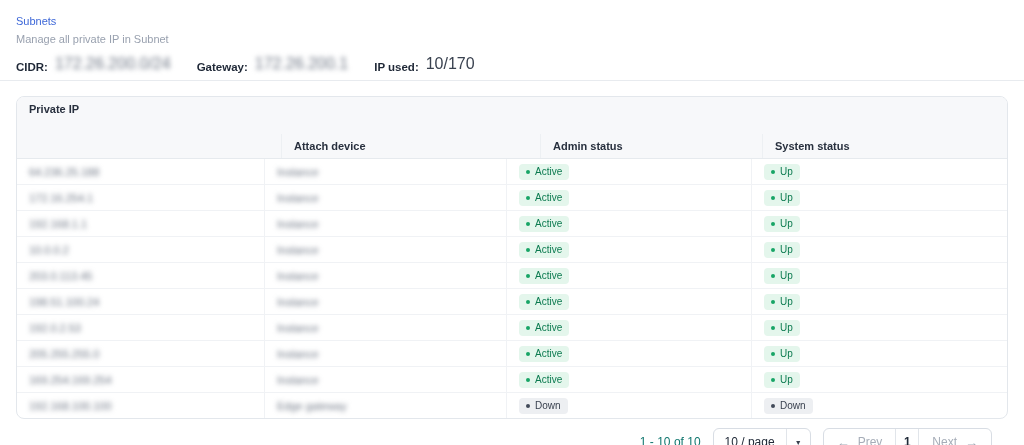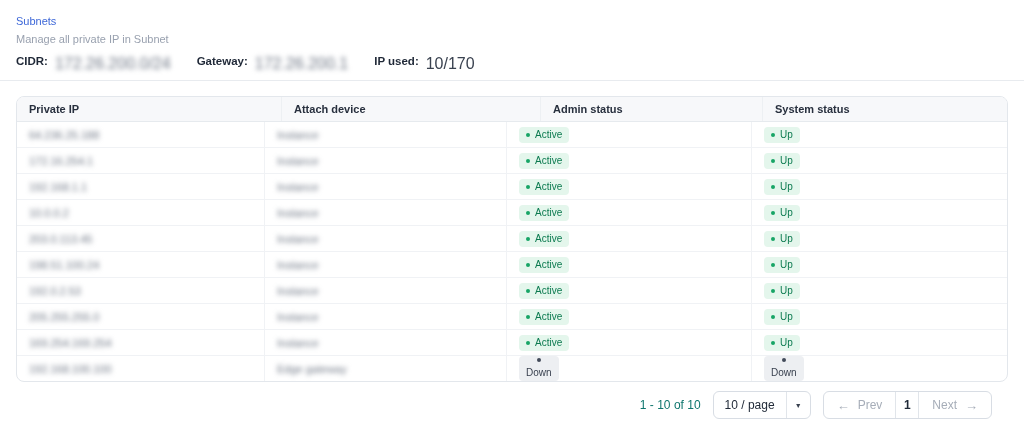--- a/index.html
+++ b/index.html
@@ -7,42 +7,42 @@
   body {
     width: 1024px; height: 445px; background: #ffffff;
     font-family: "Liberation Sans", sans-serif; color: #1b2430;
     overflow: hidden;
   }
   .topbar { padding: 11px 16px 9px; border-bottom: 1px solid #e8ebef; }
   .breadcrumb { font-size: 11px; color: #3e68d8; cursor: pointer; display: inline-block; }
   .page-title { font-size: 21px; font-weight: 700; color: #17202e; margin: 9px 0 0; letter-spacing: .2px; }
   .subtitle { font-size: 11px; color: #99a1af; margin-top: 4px; }
   .meta { display: flex; align-items: center; margin-top: 11px; font-size: 11.5px; height: 15px; }
-  .meta-group { display: flex; align-items: flex-start; margin-right: 26px; }
+  .meta-group { display: flex; align-items: flex-end; margin-right: 26px; }
   .meta-label { font-weight: 700; color: #1f2837; margin-right: 7px; }
   .meta-value { font-size: 16px; color: #3a4250; }
   .redacted { filter: blur(2.5px); color: #6f7785; user-select: none; }
 
   .content { padding: 15px 16px 0; }
   .table { border: 1px solid #e3e7ec; border-radius: 8px; overflow: hidden; background: #fff; }
   .thead { display: flex; background: #f7f8fa; border-bottom: 1px solid #e6eaee; gap: 17px; }
   .th { font-size: 11px; font-weight: 700; color: #28303e; height: 24px; line-height: 24px; padding-left: 12px; }
-  .th + .th { border-left: 1px solid #edf0f3; }
+  .th + .th { border-left: 1px solid #edf0f3; margin-top: 37px; }
   .c1 { width: 247px; } .c2 { width: 242px; } .c3 { width: 245px; } .c4 { flex: 1; }
   .trow { display: flex; justify-content: space-between; }
   .trow + .trow { border-top: 1px solid #f0f2f5; }
   .td { height: 25px; display: flex; align-items: center; padding-left: 12px; font-size: 11px; }
   .td + .td { border-left: 1px solid #f0f2f5; }
   .cell-text { font-size: 11px; }
 
   .badge { display: inline-flex; align-items: center; gap: 5px; padding: 2px 7px; border-radius: 4px; font-size: 10px; font-weight: 500; line-height: 12px; }
   .dot { width: 4px; height: 4px; border-radius: 50%; display: inline-block; }
   .badge-green { background: #e4f6ec; color: #0b7a4f; }
   .badge-green .dot { background: #17a566; }
-  .badge-gray { background: #edeff2; color: #39414f; flex-direction: column; }
+  .badge-gray { background: #edeff2; color: #39414f; }
   .badge-gray .dot { background: #414a59; }
 
   .pagination { display: flex; justify-content: flex-end; align-items: center; gap: 12px; margin: 9px 16px 0; }
   .range-text { font-size: 12px; color: #0f766e; text-align: center; }
   .pagesize { display: flex; align-items: stretch; border: 1px solid #d8dde4; border-radius: 6px; height: 28px; background: #fff; cursor: pointer; }
   .pagesize-value { font-size: 12px; color: #222b39; line-height: 26px; padding: 0 11px; white-space: nowrap; }
   .pagesize-caret { width: 24px; border-left: 1px solid #e1e5ea; display: flex; align-items: center; justify-content: center; font-size: 7px; color: #39414f; }
   .pager { display: flex; border: 1px solid #d8dde4; border-radius: 6px; height: 28px; overflow: hidden; background: #fff; }
   .pager-btn { display: flex; align-items: center; gap: 8px; padding: 0 13px; font-size: 12px; color: #a6adb8; cursor: default; white-space: nowrap; }
   .pager-arrow { font-size: 13px; line-height: 1; }

